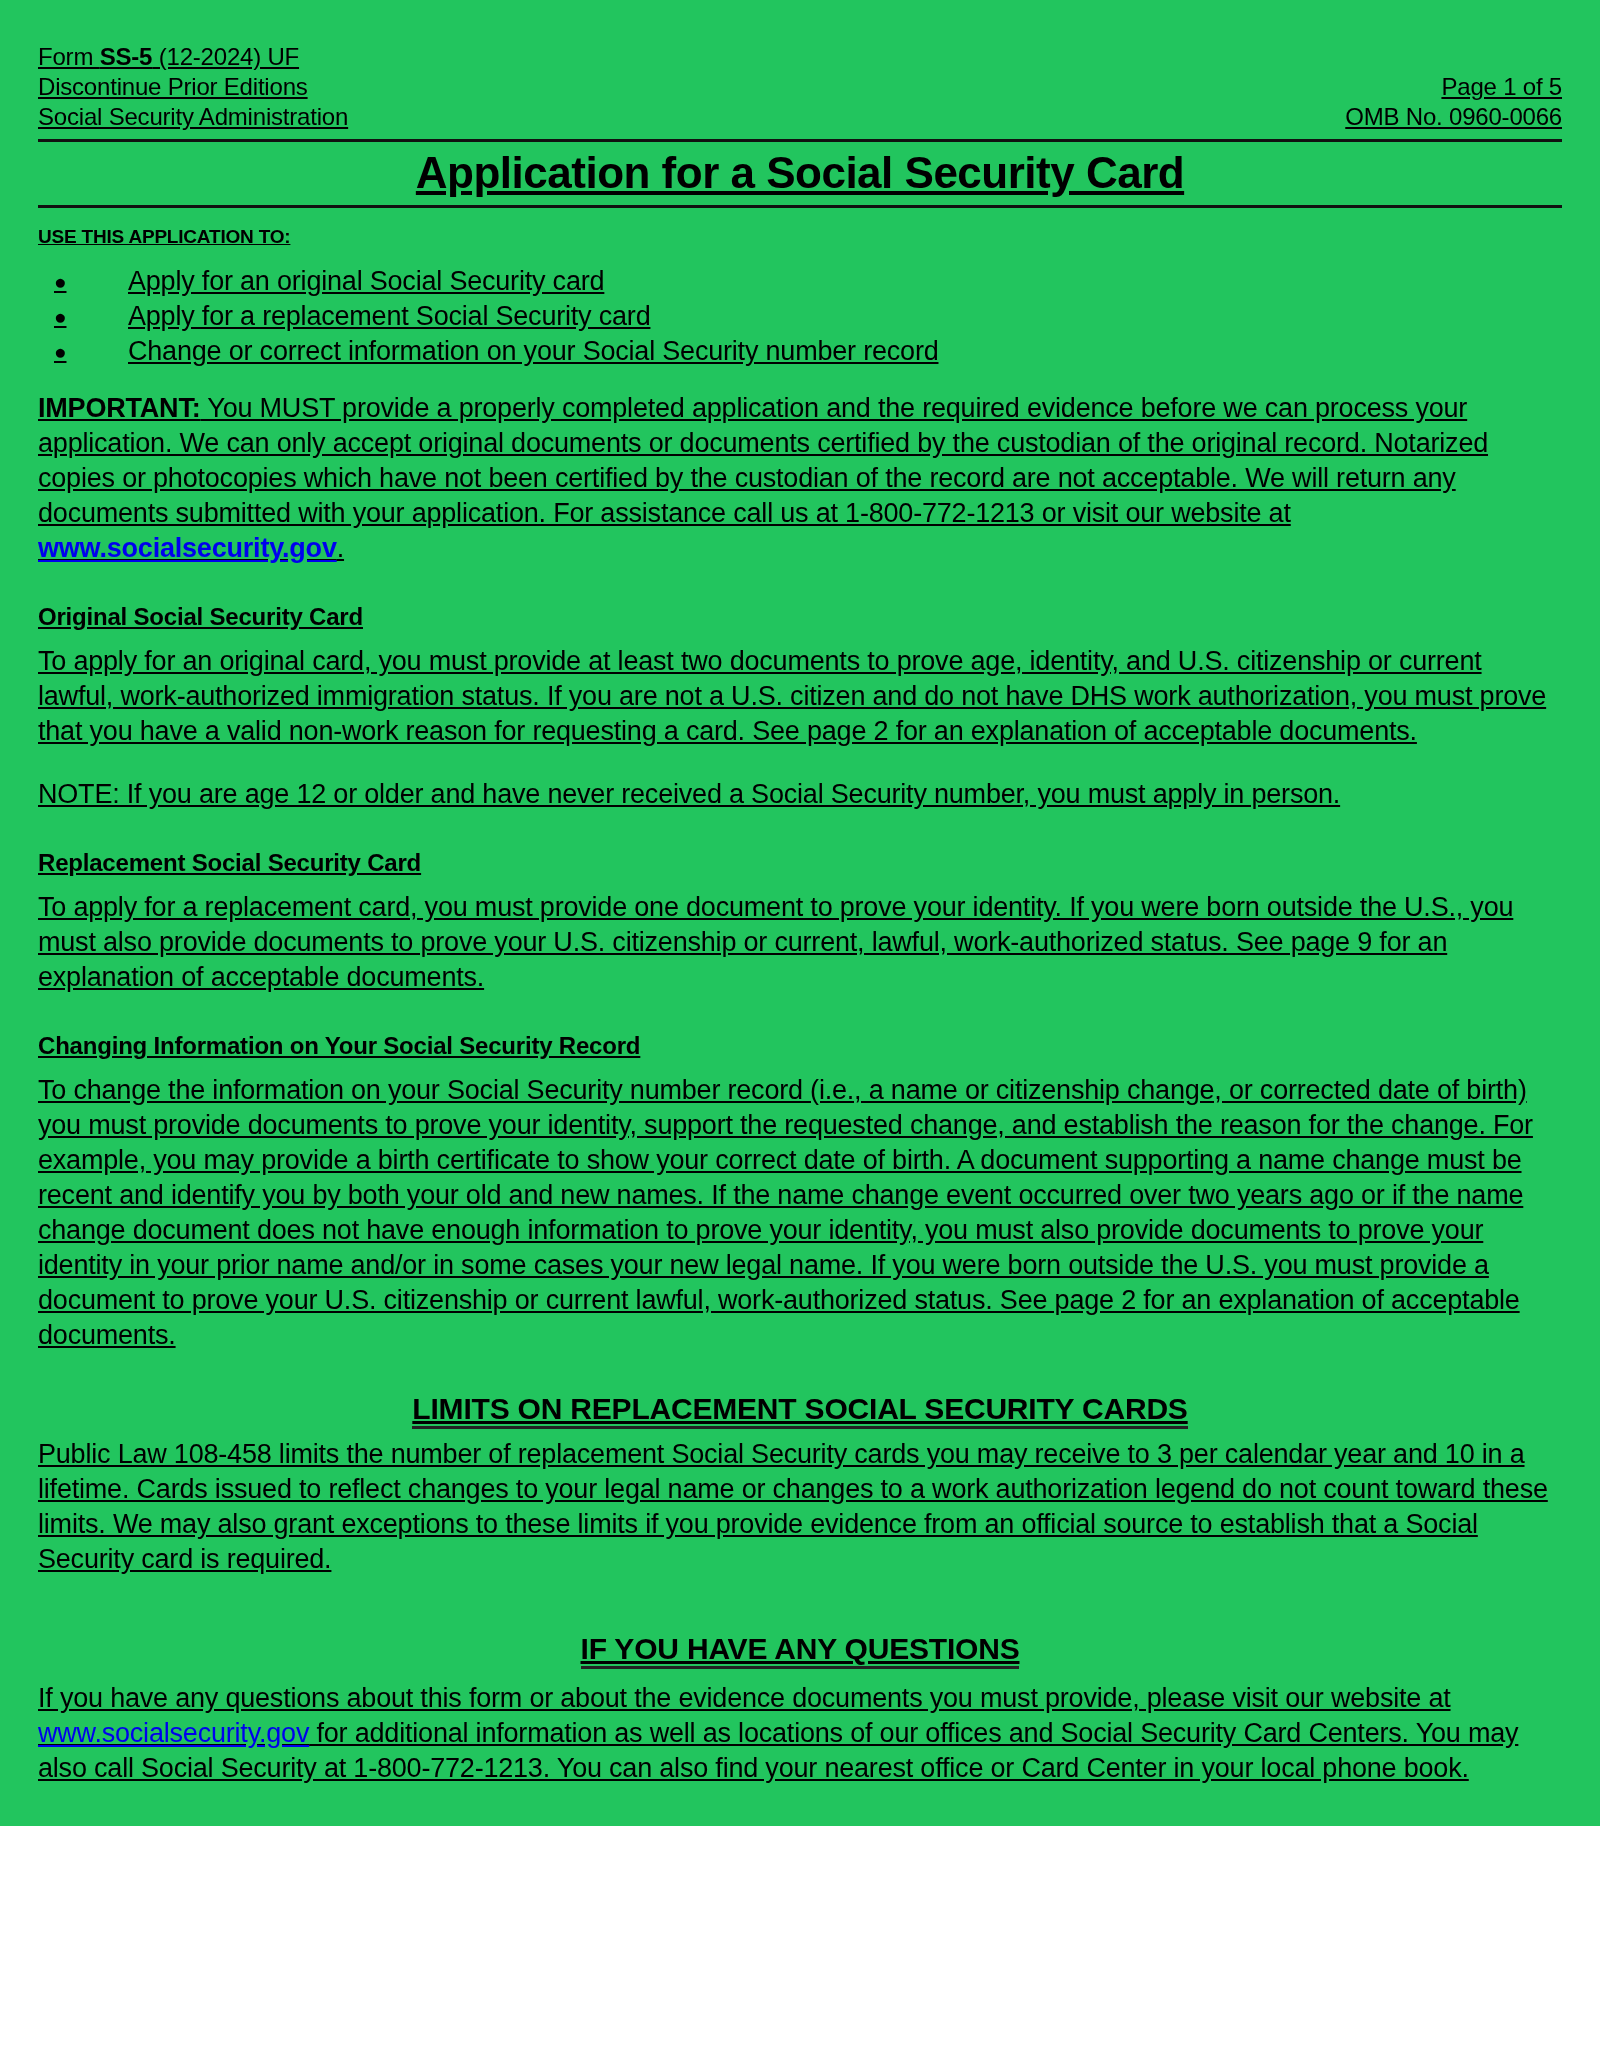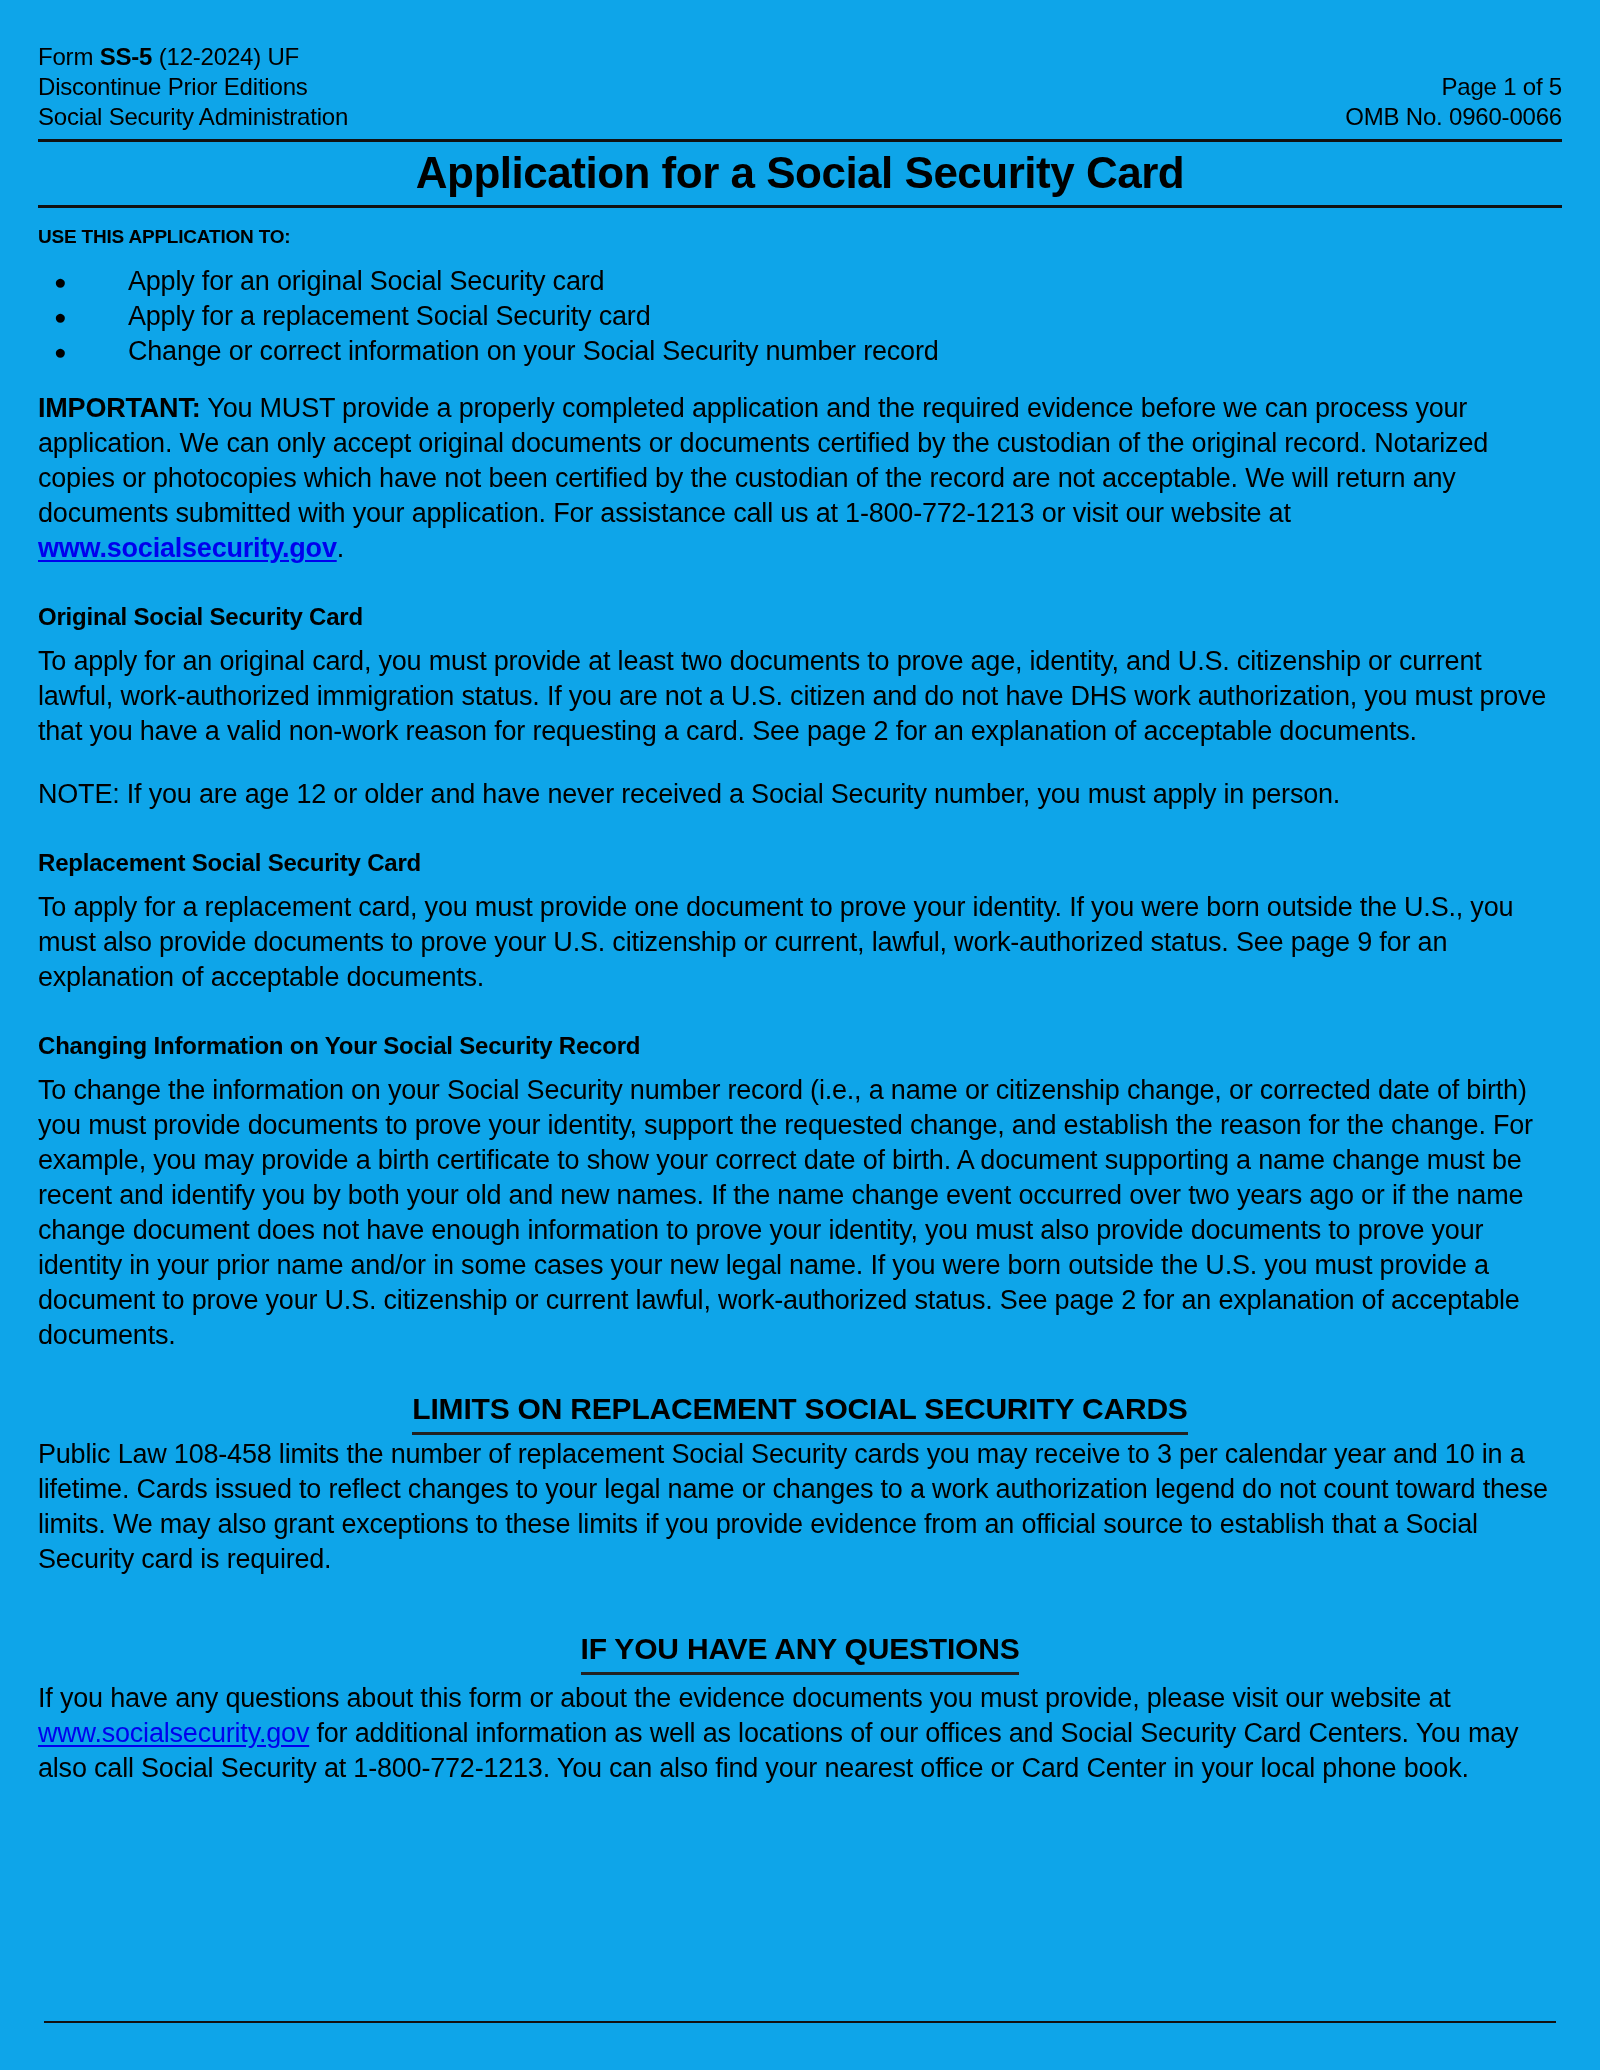--- a/index.html
+++ b/index.html
@@ -1,28 +1,29 @@
 <!DOCTYPE html>
 <html><head>
 <meta charset="utf-8">
 <style>
   html, body { margin: 0; padding: 0; background: #ffffff; }
   .page {
     position: relative;
     width: 1600px;
-    height: 2070px;
+    height: 1826px;
     box-sizing: border-box;
     padding: 0 38px;
-    background: #0ea5e9;
+    background: #22c55e;
     color: #000000;
     font-family: "Liberation Sans", "DejaVu Sans", sans-serif;
     font-size: 27px;
     line-height: 35px;
     letter-spacing: -0.2px;
     overflow: hidden;
+    text-decoration: underline;
   }
   .hdr {
     display: flex;
     justify-content: space-between;
     align-items: flex-end;
     padding-top: 42px;
     font-size: 24px;
     line-height: 30px;
   }
   .hdr-right { text-align: right; }
@@ -66,21 +67,21 @@
   }
   .note { margin-top: 28px; }
   .center-heading {
     margin: 36px 0 0 0;
     font-size: 30px;
     line-height: 40px;
     font-weight: bold;
     text-align: center;
   }
   .center-heading.questions { margin-top: 52px; }
-  .underlined { border-bottom: 3px solid #222; padding-bottom: 7px; }
+  .underlined { border-bottom: 3px solid #222; padding-bottom: 1px; }
   .after-center { margin-top: 8px; }
   .after-center.tight { margin-top: 12px; }
   .link { color: #0000EE; text-decoration: underline; text-underline-offset: 3px; cursor: pointer; }
   .link.bold { font-weight: bold; }
   .bottom-rule {
     position: absolute;
     top: 2021px;
     left: 44px;
     right: 44px;
     border-top: 2px solid #111;

